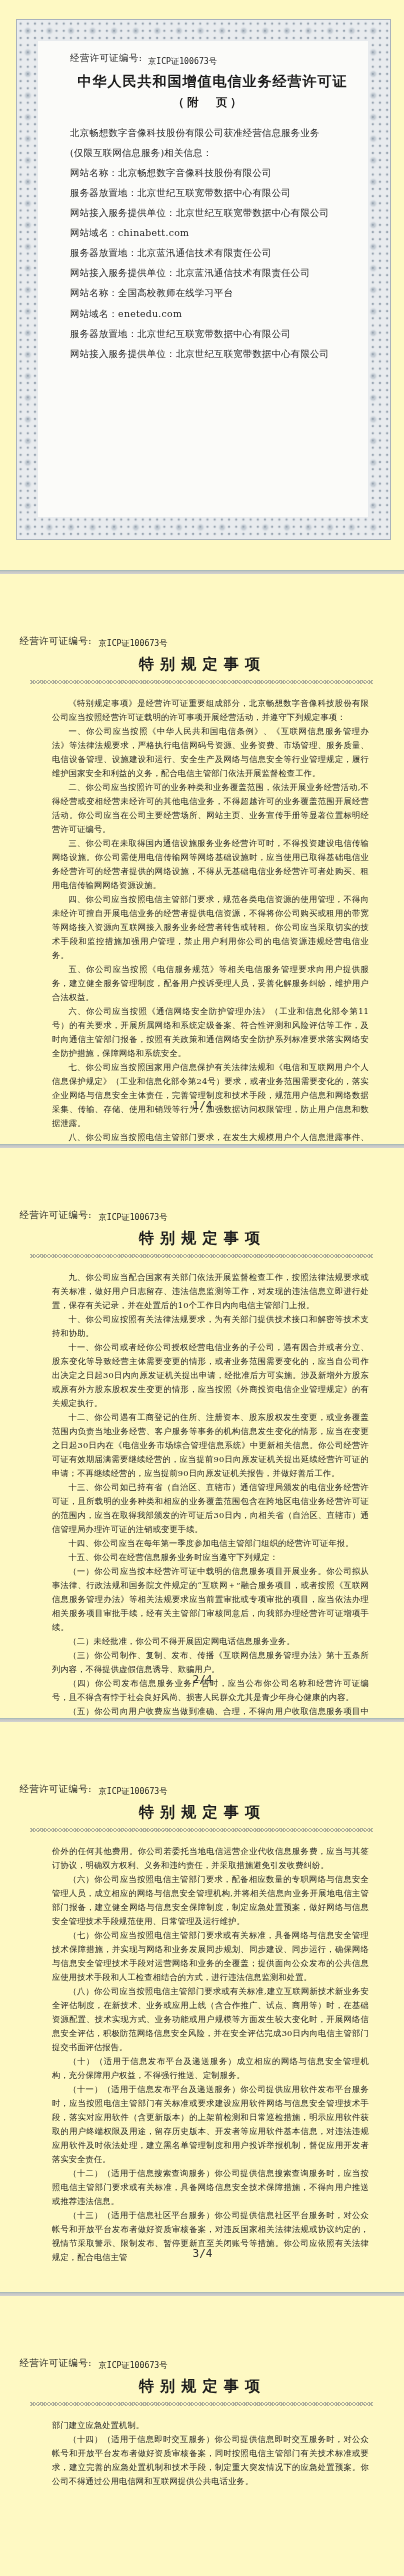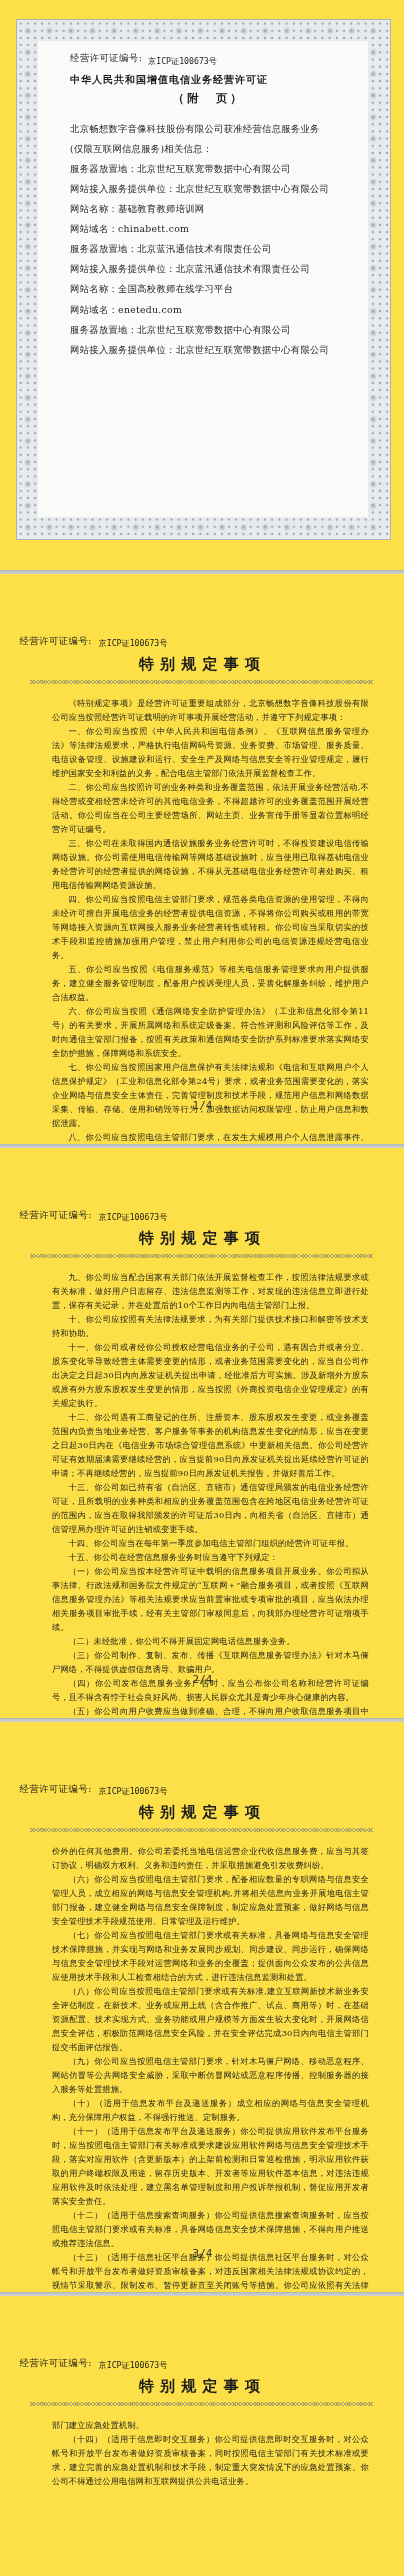--- a/index.html
+++ b/index.html
@@ -1,33 +1,33 @@
 <!DOCTYPE html>
 <html style="font-size:8.2px"><head>
 <meta charset="utf-8">
 <style>
   html,body{margin:0;padding:0;background:#b9bdbd;}
   body{width:405px;font-family:"DejaVu Serif","Liberation Serif",serif;color:#1c1c1c;}
-  .page{width:405px;height:570px;background:#fde047;position:relative;box-sizing:border-box;overflow:hidden;}
+  .page{width:405px;height:570px;background:#fef9c3;position:relative;box-sizing:border-box;overflow:hidden;}
   .gap{height:4.1px;background:linear-gradient(#9fb6b4,#c4c6c4 40%,#d2d2d0);}
 
   
   .cert-frame{position:absolute;top:18.5px;left:15.5px;right:14.4px;bottom:30px;
     background-image:
       radial-gradient(circle,#9aa6b2 1px,rgba(154,166,178,0) 1.5px),
       radial-gradient(circle,#c2cad2 2.1px,#dde2e7 3.1px,#e8ebee 4.1px);
     background-size:7.2px 7.2px,21.6px 21.6px;
     background-position:0 0,0 0;
     border:0.5px solid #aab3bc;}
   .cert-inner{position:absolute;top:21.6px;left:21.6px;right:21.6px;bottom:21.6px;background:#fbfbf9;
     padding:9.3px 20.6px 5.2px 32px;box-sizing:border-box;}
   .cert-head{margin-top:2.1px;white-space:nowrap;}
   .cert-head .lbl{font-size:9.3px;letter-spacing:0.5px;}
   .cert-head .num{font-size:8.2px;position:relative;top:2.1px;margin-left:3.1px;font-family:"DejaVu Sans Mono","Liberation Mono",monospace;}
-  .cert-title{font-size:10px;font-weight:700;text-align:left;letter-spacing:1px;margin-top:7.2px;}
+  .cert-title{font-size:14px;font-weight:700;text-align:right;letter-spacing:1px;margin-top:7.2px;}
   .cert-sub{font-size:11.3px;font-weight:700;text-align:center;letter-spacing:3.1px;margin-top:4.1px;}
   .cert-body{width:260px;margin-top:13.4px;font-size:9.3px;letter-spacing:0.3px;line-height:19.6px;}
   .cert-body p{margin:0 0 0.5px 0;}
 
   
   .prov-head{position:absolute;top:61px;left:19.6px;white-space:nowrap;}
   .prov-head .lbl{font-size:9.3px;letter-spacing:0.5px;}
   .prov-head .num{font-size:8.2px;position:relative;top:1.5px;margin-left:4.1px;font-family:"DejaVu Sans Mono","Liberation Mono",monospace;}
   .prov-title{position:absolute;top:81px;left:0;right:0;text-align:center;font-size:15px;font-weight:700;letter-spacing:6.2px;}
   .zigzag{position:absolute;top:106px;left:30px;right:32px;height:4.1px;opacity:.55;
@@ -47,23 +47,23 @@
   <div class="cert-frame">
     <div class="cert-inner">
       <div class="cert-head">
         <span class="lbl">经营许可证编号:</span>
         <span class="num">京ICP证100673号</span>
       </div>
       <div class="cert-title">中华人民共和国增值电信业务经营许可证</div>
       <div class="cert-sub">（附　页）</div>
       <div class="cert-body">
         <p>北京畅想数字音像科技股份有限公司获准经营信息服务业务(仅限互联网信息服务)相关信息：</p>
+        <p>网站名称：北京畅想数字音像科技股份有限公司</p>
         <p>服务器放置地：北京世纪互联宽带数据中心有限公司</p>
         <p>网站接入服务提供单位：北京世纪互联宽带数据中心有限公司</p>
-        <p>网站名称：基础教育教师培训网</p>
         <p>网站域名：chinabett.com</p>
         <p>服务器放置地：北京蓝汛通信技术有限责任公司</p>
         <p>网站接入服务提供单位：北京蓝汛通信技术有限责任公司</p>
         <p>网站名称：全国高校教师在线学习平台</p>
         <p>网站域名：enetedu.com</p>
         <p>服务器放置地：北京世纪互联宽带数据中心有限公司</p>
         <p>网站接入服务提供单位：北京世纪互联宽带数据中心有限公司</p>
       </div>
     </div>
   </div>
@@ -104,42 +104,41 @@
   <div class="prov-body">
     <p>九、你公司应当配合国家有关部门依法开展监督检查工作，按照法律法规要求或有关标准，做好用户日志留存、违法信息监测等工作，对发现的违法信息立即进行处置，保存有关记录，并在处置后的10个工作日内向电信主管部门上报。</p>
     <p>十、你公司应按照有关法律法规要求，为有关部门提供技术接口和解密等技术支持和协助。</p>
     <p>十一、你公司或者经你公司授权经营电信业务的子公司，遇有因合并或者分立、股东变化等导致经营主体需要变更的情形，或者业务范围需要变化的，应当自公司作出决定之日起30日内向原发证机关提出申请，经批准后方可实施。涉及新增外方股东或原有外方股东股权发生变更的情形，应当按照《外商投资电信企业管理规定》的有关规定执行。</p>
     <p>十二、你公司遇有工商登记的住所、注册资本、股东股权发生变更，或业务覆盖范围内负责当地业务经营、客户服务等事务的机构信息发生变化的情形，应当在变更之日起30日内在《电信业务市场综合管理信息系统》中更新相关信息。你公司经营许可证有效期届满需要继续经营的，应当提前90日向原发证机关提出延续经营许可证的申请；不再继续经营的，应当提前90日向原发证机关报告，并做好善后工作。</p>
     <p>十三、你公司如已持有省（自治区、直辖市）通信管理局颁发的电信业务经营许可证，且所载明的业务种类和相应的业务覆盖范围包含在跨地区电信业务经营许可证的范围内，应当在取得我部颁发的许可证后30日内，向相关省（自治区、直辖市）通信管理局办理许可证的注销或变更手续。</p>
     <p>十四、你公司应当在每年第一季度参加电信主管部门组织的经营许可证年报。</p>
     <p>十五、你公司在经营信息服务业务时应当遵守下列规定：</p>
     <p>（一）你公司应当按本经营许可证中载明的信息服务项目开展业务。你公司拟从事法律、行政法规和国务院文件规定的“互联网＋”融合服务项目，或者按照《互联网信息服务管理办法》等相关法规要求应当前置审批或专项审批的项目，应当依法办理相关服务项目审批手续，经有关主管部门审核同意后，向我部办理经营许可证增项手续。</p>
     <p>（二）未经批准，你公司不得开展固定网电话信息服务业务。</p>
-    <p>（三）你公司制作、复制、发布、传播《互联网信息服务管理办法》针对木马僵尸网络，不得提供虚假信息诱导、欺骗用户。</p>
+    <p>（三）你公司制作、复制、发布、传播《互联网信息服务管理办法》第十五条所列内容，不得提供虚假信息诱导、欺骗用户。</p>
     <p>（四）你公司发布信息服务业务广告时，应当公布你公司名称和经营许可证编号，且不得含有悖于社会良好风尚、损害人民群众尤其是青少年身心健康的内容。</p>
     <p>（五）你公司向用户收费应当做到准确、合理，不得向用户收取信息服务项目中明码标</p>
   </div>
   <div class="page-no">2/4</div>
 </div>
 
 <div class="gap"></div>
 
 <div class="page">
   <div class="prov-head">
     <span class="lbl">经营许可证编号:</span>
     <span class="num">京ICP证100673号</span>
   </div>
   <div class="prov-title">特别规定事项</div>
   <div class="zigzag"></div>
   <div class="prov-body">
     <p class="cont">价外的任何其他费用。你公司若委托当地电信运营企业代收信息服务费，应当与其签订协议，明确双方权利、义务和违约责任，并采取措施避免引发收费纠纷。</p>
     <p>（六）你公司应当按照电信主管部门要求，配备相应数量的专职网络与信息安全管理人员，成立相应的网络与信息安全管理机构,并将相关信息向业务开展地电信主管部门报备，建立健全网络与信息安全保障制度，制定应急处置预案，做好网络与信息安全管理技术手段规范使用、日常管理及运行维护。</p>
     <p>（七）你公司应当按照电信主管部门要求或有关标准，具备网络与信息安全管理技术保障措施，并实现与网络和业务发展同步规划、同步建设、同步运行，确保网络与信息安全管理技术手段对运营网络和业务的全覆盖；提供面向公众发布的公共信息应使用技术手段和人工检查相结合的方式，进行违法信息监测和处置。</p>
     <p>（八）你公司应当按照电信主管部门要求或有关标准,建立互联网新技术新业务安全评估制度，在新技术、业务或应用上线（含合作推广、试点、商用等）时，在基础资源配置、技术实现方式、业务功能或用户规模等方面发生较大变化时，开展网络信息安全评估，积极防范网络信息安全风险，并在安全评估完成30日内向电信主管部门提交书面评估报告。</p>
-    <p>（九）你公司应当按照电信主管部门要求，针对木马僵尸网络、移动恶意程序、网站仿冒等公共网络安全威胁，采取中断仿冒网站或恶意程序传播、控制服务器的接入服务等处置措施。</p>
     <p>（十）（适用于信息发布平台及递送服务）成立相应的网络与信息安全管理机构，充分保障用户权益，不得强行推送、定制服务。</p>
     <p>（十一）（适用于信息发布平台及递送服务）你公司提供应用软件发布平台服务时，应当按照电信主管部门有关标准或要求建设应用软件网络与信息安全管理技术手段，落实对应用软件（含更新版本）的上架前检测和日常巡检措施，明示应用软件获取的用户终端权限及用途，留存历史版本、开发者等应用软件基本信息，对违法违规应用软件及时依法处理，建立黑名单管理制度和用户投诉举报机制，督促应用开发者落实安全责任。</p>
     <p>（十二）（适用于信息搜索查询服务）你公司提供信息搜索查询服务时，应当按照电信主管部门要求或有关标准，具备网络信息安全技术保障措施，不得向用户推送或推荐违法信息。</p>
     <p>（十三）（适用于信息社区平台服务）你公司提供信息社区平台服务时，对公众帐号和开放平台发布者做好资质审核备案，对违反国家相关法律法规或协议约定的，视情节采取警示、限制发布、暂停更新直至关闭账号等措施。你公司应依照有关法律规定，配合电信主管</p>
   </div>
   <div class="page-no">3/4</div>
 </div>
 
 <div class="gap"></div>
 

